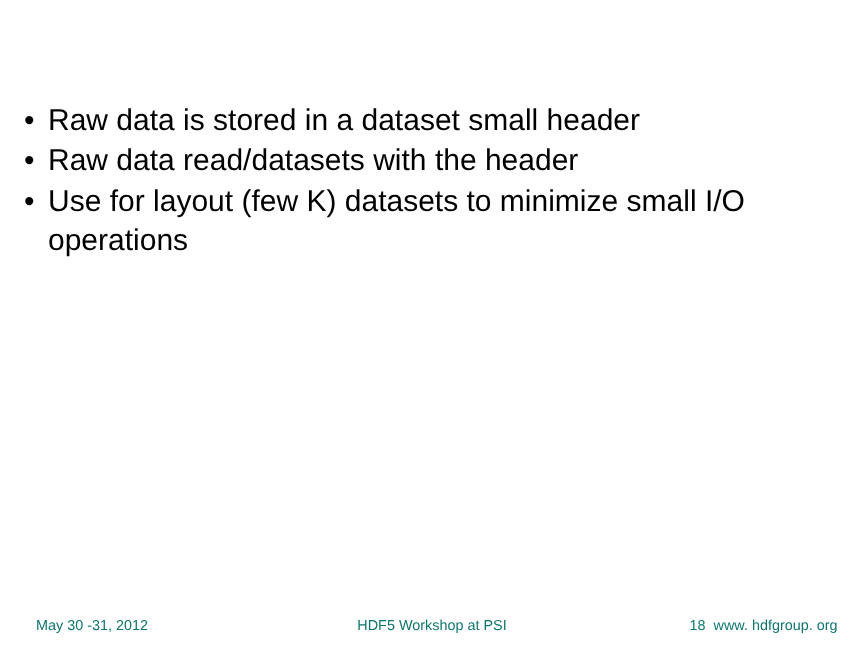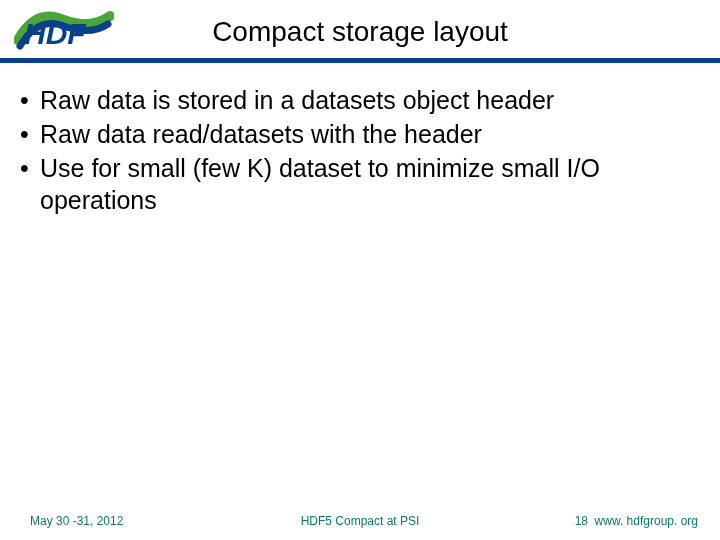--- a/index.html
+++ b/index.html
@@ -21,49 +21,38 @@
   .f-date { position: absolute; left: 30px; bottom: 0; }
   .f-center { position: absolute; left: 0; right: 0; bottom: 0; text-align: center; }
   .f-page { position: absolute; right: 132px; bottom: 0; }
   .f-url { position: absolute; right: 22px; bottom: 0; }
 </style>
 </head>
 <body>
 
 <div class="slide">
 
-  <div class="header">
-    <div class="logo">
-      <svg viewBox="0 0 100 46" width="100" height="46">
-        <path d="M4 34 Q 22 2 50 14 Q 76 24 96 10" fill="none" stroke="#4aa63a" stroke-width="10" stroke-linecap="round"></path>
-        <path d="M6 40 Q 24 10 50 20 Q 76 30 94 18" fill="none" stroke="#0a3f8a" stroke-width="7" stroke-linecap="round"></path>
-        <text x="10" y="38" font-family="Arial" font-size="30" font-weight="900" font-style="italic" fill="#0a3f8a">HDF</text>
-      </svg>
-    </div>
-    <div class="title">Compact  storage layout</div>
-    <div class="rule"></div>
-  </div>
 
   <div class="content">
     <ul class="bullets">
       <li>
         <span class="dot">•</span>
-        <span class="txt">Raw data is stored in a datasets object header</span>
+        <span class="txt">Raw data is stored in a dataset small header</span>
       </li>
       <li>
         <span class="dot">•</span>
         <span class="txt">Raw data read/datasets with the header</span>
       </li>
       <li>
         <span class="dot">•</span>
-        <span class="txt">Use for small (few K) dataset to minimize small I/O operations</span>
+        <span class="txt">Use for layout (few K) datasets to minimize small I/O operations</span>
       </li>
     </ul>
   </div>
 
   <div class="footer">
     <div class="f-date">May 30 -31, 2012</div>
-    <div class="f-center">HDF5 Compact at PSI</div>
+    <div class="f-center">HDF5 Workshop at PSI</div>
     <div class="f-page">18</div>
     <div class="f-url">www. hdfgroup. org</div>
   </div>
 
 </div>
 
 </body></html>

